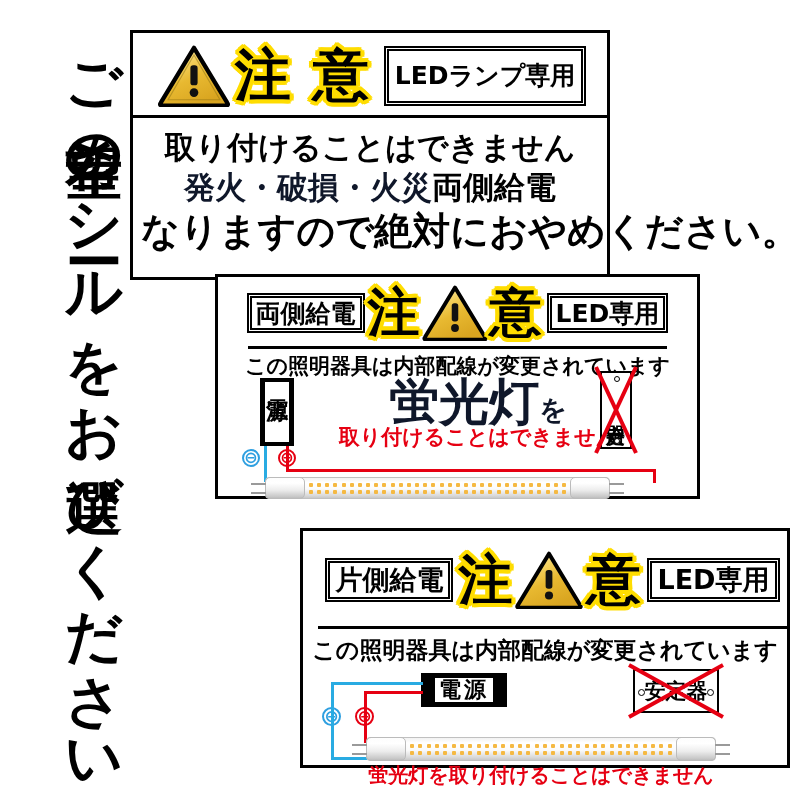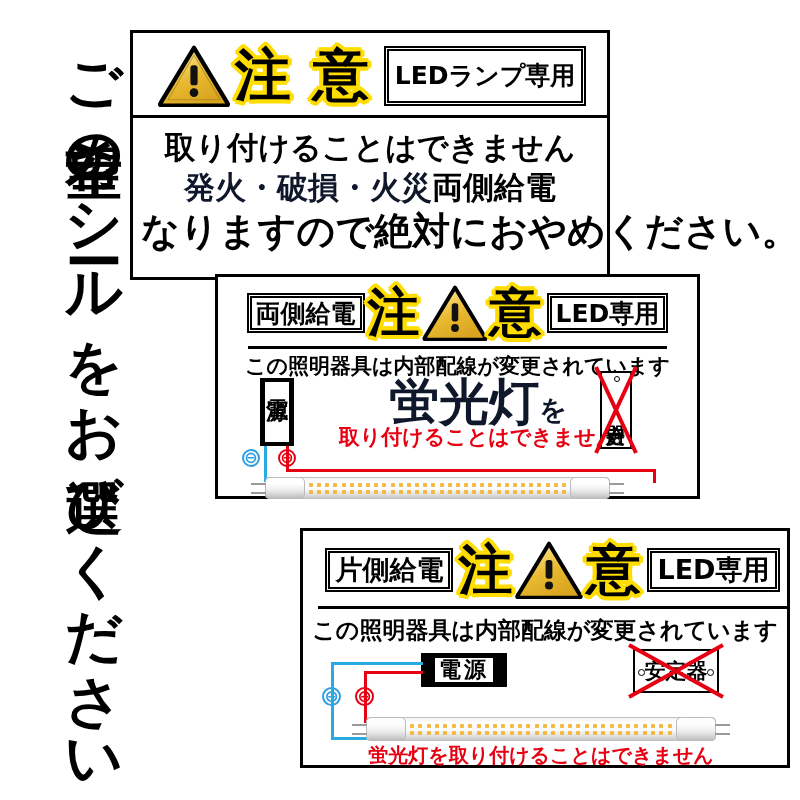--- a/index.html
+++ b/index.html
@@ -350,21 +350,21 @@
               <div class="led"></div>
               <div class="led"></div>
             </div>
         </div>
       </div>
     </div>
   </div>
 
   <div class="sticker" style="left:300px;top:528px;width:490px;height:240px;">
 
-    <div class="hdr" style="height:78px;margin-left:15px;">
+    <div class="hdr" style="height:98px;margin-left:15px;">
       <span class="tagbox" style="font-size:27px;height:38px;padding:0 5px;margin-right:8px;">片側給電</span>
       <span class="chuui" style="font-size:54px;">注</span>
       <span style="display:inline-block;width:70px;height:58px;margin:0 2px;">
         <svg viewBox="0 0 100 86" width="70" height="58">
           <path d="M50 4 L96 80 Q99 84 93 84 L7 84 Q1 84 4 80 Z" fill="url(#g1)" stroke="#000" stroke-width="6" stroke-linejoin="round"></path>
           <rect x="45" y="28" width="10" height="28" rx="4" fill="#111"></rect>
           <circle cx="50" cy="66" r="6" fill="#111"></circle>
         </svg>
       </span>
       <span class="chuui" style="font-size:54px;">意</span>

